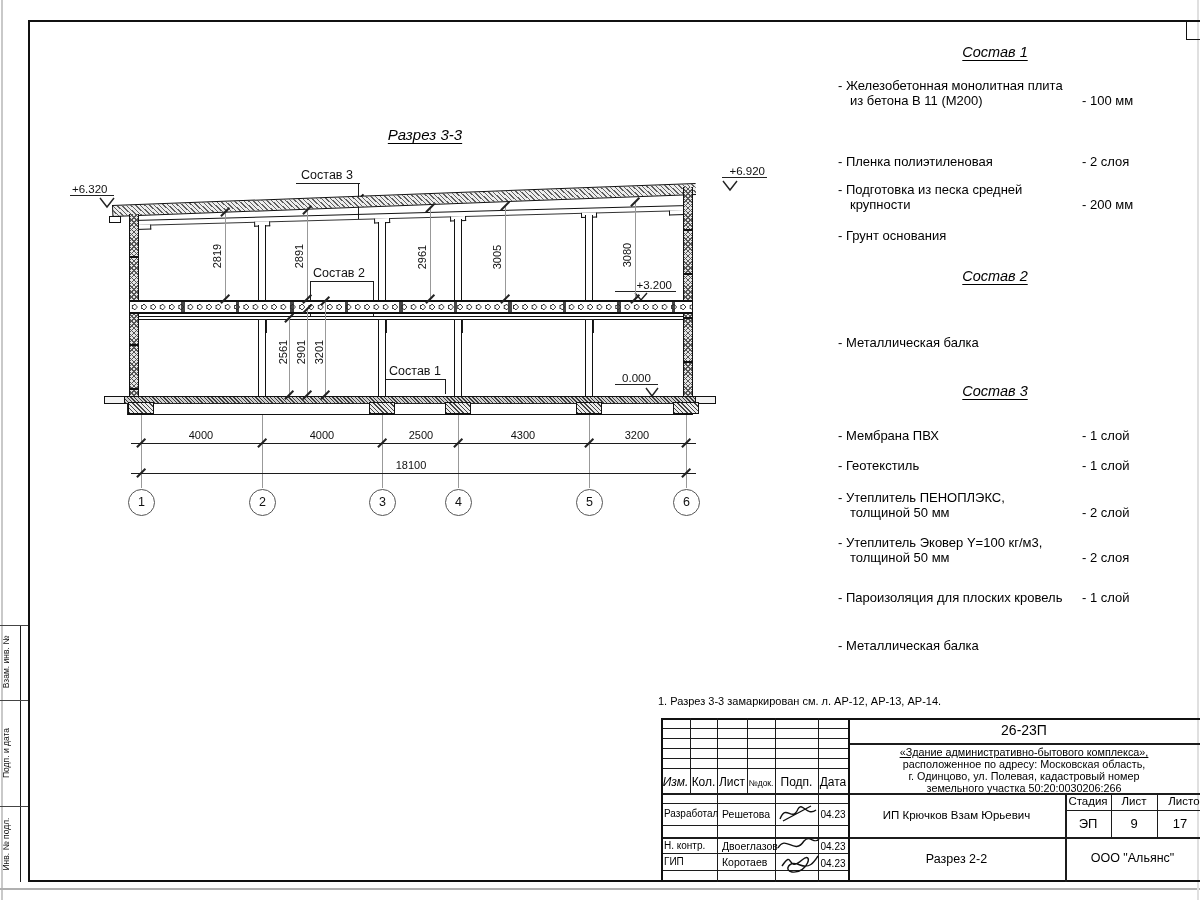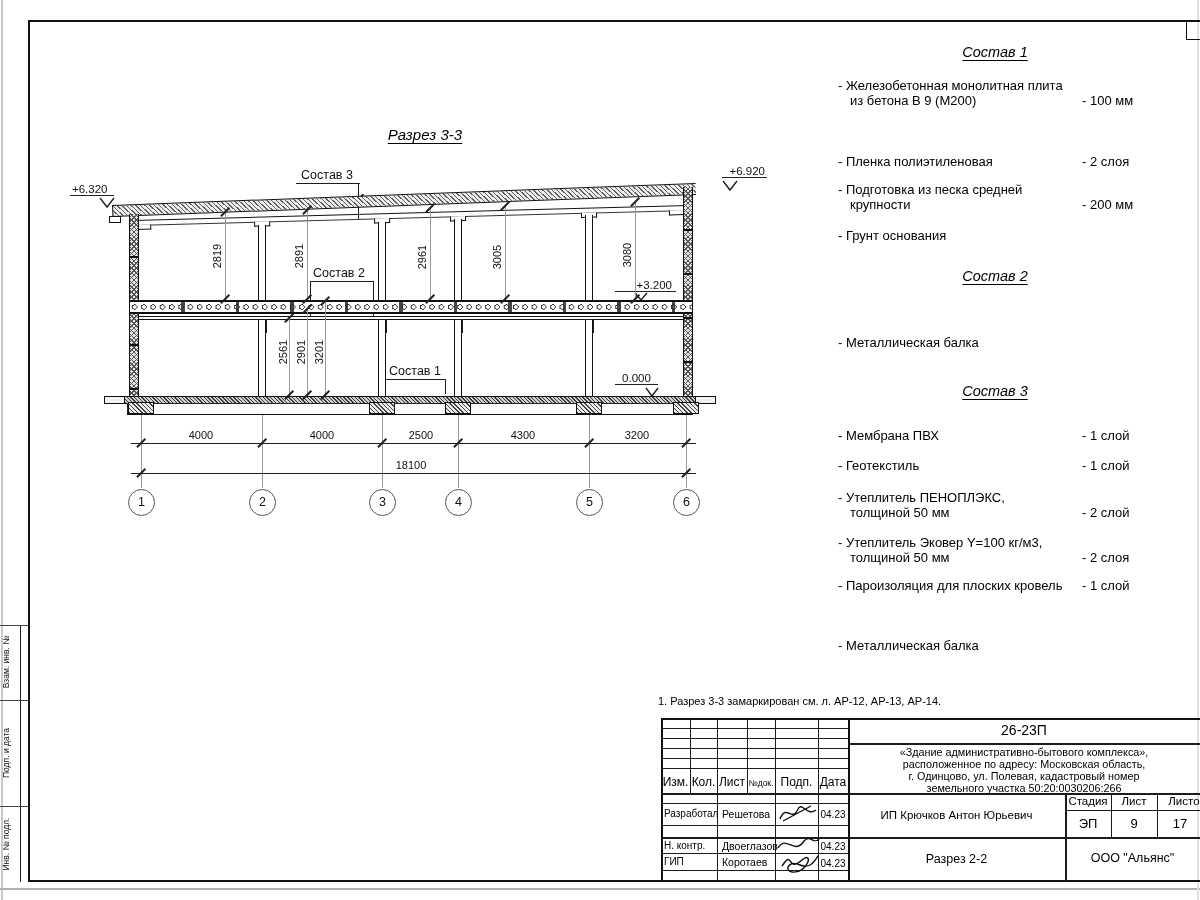--- a/index.html
+++ b/index.html
@@ -205,21 +205,21 @@
   <div class="axis" style="left:249px;top:489px;">2</div>
   <div class="axis" style="left:369px;top:489px;">3</div>
   <div class="axis" style="left:445px;top:489px;">4</div>
   <div class="axis" style="left:576px;top:489px;">5</div>
   <div class="axis" style="left:673px;top:489px;">6</div>
 
   <div class="abs" id="specs" style="left:830px;top:30px;width:330px;height:650px;">
     <div class="spech" style="top:14px;"><span class="u">Состав 1</span></div>
     <div class="item" style="top:48px;">
       <span>- Железобетонная  монолитная плита</span>
-      <span class="it2">из бетона В 9 (М200)</span>
+      <span class="it2">из бетона В 11 (М200)</span>
       <span class="itv" style="top:15px;">- 100 мм</span>
     </div>
     <div class="item" style="top:124px;">
       <span>- Пленка полиэтиленовая</span>
       <span class="itv" style="top:0;">-  2 слоя</span>
     </div>
     <div class="item" style="top:152px;">
       <span>- Подготовка из песка средней</span>
       <span class="it2">крупности</span>
       <span class="itv" style="top:15px;">- 200 мм</span>
@@ -245,21 +245,21 @@
     <div class="item" style="top:460px;">
       <span>- Утеплитель ПЕНОПЛЭКС,</span>
       <span class="it2">толщиной 50 мм</span>
       <span class="itv" style="top:15px;">- 2 слой</span>
     </div>
     <div class="item" style="top:505px;">
       <span>- Утеплитель Эковер Y=100 кг/м3,</span>
       <span class="it2">толщиной 50 мм</span>
       <span class="itv" style="top:15px;">- 2 слоя</span>
     </div>
-    <div class="item" style="top:548px;">
+    <div class="item" style="top:560px;">
       <span>- Пароизоляция для плоских кровель</span>
       <span class="itv" style="top:0;">- 1 слой</span>
     </div>
     <div class="item" style="top:608px;">
       <span>- Металлическая балка</span>
     </div>
   </div>
 
   <div class="abs" style="left:658px;top:695px;font-size:11px;color:#000;white-space:nowrap;">1. Разрез 3-3 замаркирован см. л. АР-12, АР-13, АР-14.</div>
 
@@ -283,26 +283,26 @@
   <div class="vl" style="left:717px;top:718px;height:164px;"></div>
   <div class="vl" style="left:747px;top:718px;height:75px;"></div>
   <div class="vl" style="left:775px;top:718px;height:164px;"></div>
   <div class="vl" style="left:818px;top:718px;height:164px;"></div>
   <div class="vl2" style="left:848px;top:718px;height:164px;"></div>
   <div class="vl15" style="left:1065px;top:793px;height:89px;"></div>
   <div class="vl" style="left:1111px;top:793px;height:44px;"></div>
   <div class="vl" style="left:1157px;top:793px;height:44px;"></div>
 
   <div class="tbc" style="left:848px;top:722px;width:352px;font-size:14px;">26-23П</div>
-  <div class="tbc" style="left:850px;top:746px;width:348px;font-size:10.8px;">«Здание административно-бытового комплекса»,</div>
+  <div class="tbc" style="left:850px;top:746px;width:348px;font-size:10.8px;text-decoration:underline;">«Здание административно-бытового комплекса»,</div>
   <div class="tbc" style="left:850px;top:758px;width:348px;font-size:10.8px;">расположенное по адресу: Московская область,</div>
   <div class="tbc" style="left:850px;top:770px;width:348px;font-size:10.8px;">г. Одинцово, ул. Полевая, кадастровый номер</div>
   <div class="tbc" style="left:850px;top:782px;width:348px;font-size:10.8px;">земельного участка 50:20:0030206:266</div>
 
-  <div class="tbc" style="left:661px;top:775px;width:29px;font-size:12px;">Изм.</div>
+  <div class="tbc" style="left:661px;top:775px;width:29px;font-size:12px;font-style:italic;">Изм.</div>
   <div class="tbc" style="left:690px;top:775px;width:27px;font-size:12px;">Кол.</div>
   <div class="tbc" style="left:717px;top:775px;width:30px;font-size:12px;">Лист</div>
   <div class="tbc" style="left:747px;top:778px;width:28px;font-size:8.5px;">№док.</div>
   <div class="tbc" style="left:775px;top:775px;width:43px;font-size:12px;">Подп.</div>
   <div class="tbc" style="left:818px;top:775px;width:30px;font-size:12px;">Дата</div>
 
   <div class="tbt" style="left:664px;top:808px;font-size:10px;">Разработал</div>
   <div class="tbt" style="left:722px;top:808px;font-size:10.5px;">Решетова</div>
   <div class="tbc" style="left:818px;top:809px;width:30px;font-size:10px;">04.23</div>
   <div class="tbt" style="left:664px;top:840px;font-size:10px;">Н. контр.</div>
@@ -313,21 +313,21 @@
   <div class="tbc" style="left:818px;top:858px;width:30px;font-size:10px;">04.23</div>
 
   <svg style="left:777px;top:797px;" width="42" height="30">
     <path d="M3 22 C9 6, 15 26, 21 12 C25 4, 30 20, 39 13 M6 24 L34 9" fill="none" stroke="#111" stroke-width="1.4"></path>
   </svg>
   <svg style="left:774px;top:832px;" width="48" height="44">
     <path d="M4 16 C12 2, 20 24, 30 9 C36 2, 40 13, 45 7" fill="none" stroke="#111" stroke-width="1.4"></path>
     <path d="M8 34 C20 16, 12 42, 28 28 C40 18, 34 42, 18 40 C10 39, 14 28, 26 33 C36 37, 40 30, 44 24" fill="none" stroke="#111" stroke-width="1.4"></path>
   </svg>
 
-  <div class="tbc" style="left:848px;top:809px;width:217px;font-size:11.5px;">ИП Крючков Антон Юрьевич</div>
+  <div class="tbc" style="left:848px;top:809px;width:217px;font-size:11.5px;">ИП Крючков Взам Юрьевич</div>
   <div class="tbc" style="left:1065px;top:795px;width:46px;font-size:11.5px;">Стадия</div>
   <div class="tbc" style="left:1111px;top:795px;width:46px;font-size:11.5px;">Лист</div>
   <div class="tbc" style="left:1157px;top:795px;width:60px;font-size:11.5px;">Листов</div>
   <div class="tbc" style="left:1065px;top:816px;width:46px;font-size:13px;">ЭП</div>
   <div class="tbc" style="left:1111px;top:816px;width:46px;font-size:13px;">9</div>
   <div class="tbc" style="left:1157px;top:816px;width:46px;font-size:13px;">17</div>
   <div class="tbc" style="left:848px;top:852px;width:217px;font-size:12.5px;">Разрез 2-2</div>
   <div class="tbc" style="left:1065px;top:851px;width:135px;font-size:12.5px;">ООО "Альянс"</div>
 
 </div>

